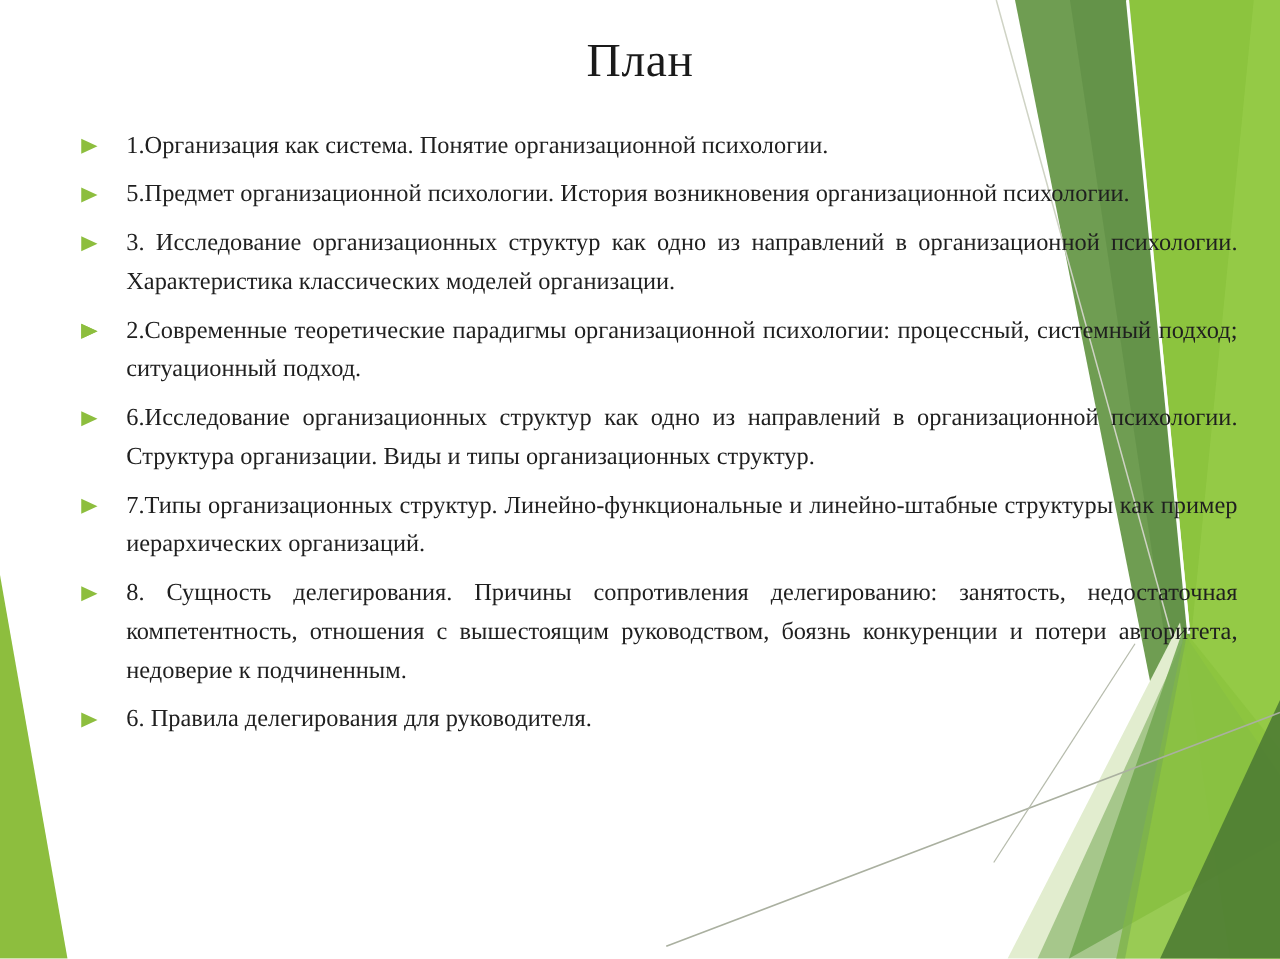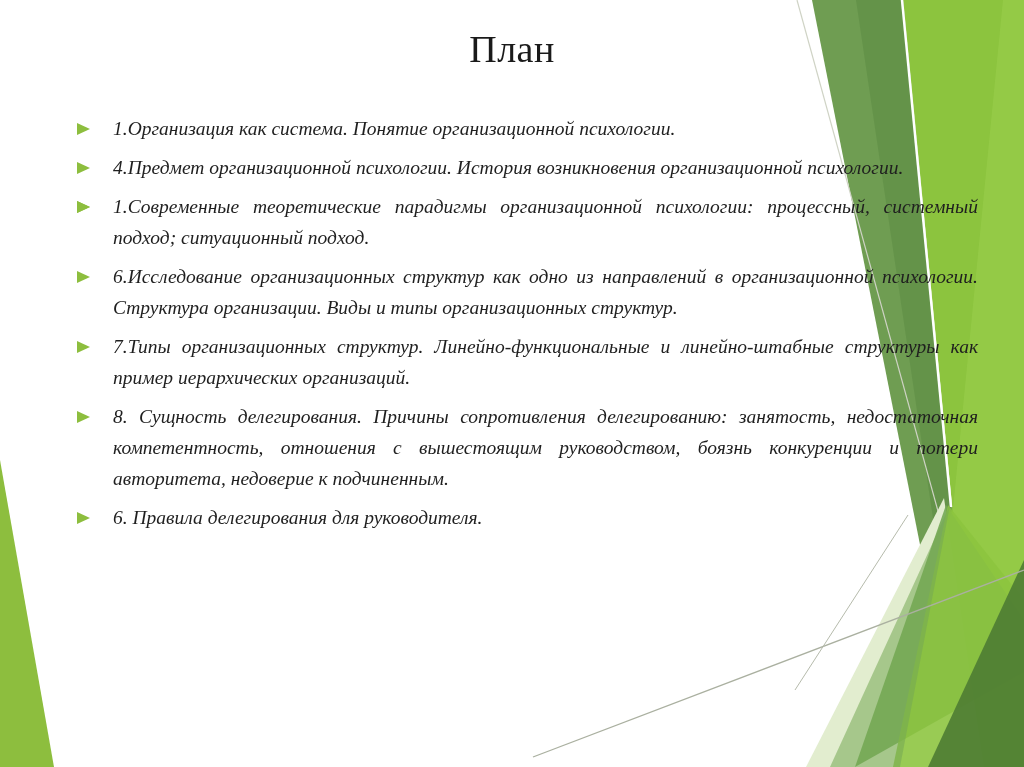--- a/index.html
+++ b/index.html
@@ -15,21 +15,21 @@
   .title{
     position:absolute;top:30px;left:0;right:0;
     z-index:2;margin:0;
     text-align:center;
     font-size:38px;font-weight:400;line-height:1.05;
     color:var(--title, #1a1a1a);
     letter-spacing:.5px;
   }
   .bullets{
     position:absolute;top:101px;left:64px;right:34px;
-    z-index:2;margin:12px;padding:0;list-style:none;font-style:italic;
+    z-index:2;margin:0;padding:0;list-style:none;
   }
   .bullet-item{
     position:relative;
     padding-left:37px;
     margin:0 0 8px 0;
     font-size:19.5px;
     line-height:31px;
     text-align:justify;
   }
   .tri{
@@ -74,31 +74,35 @@
 
   <ul class="bullets">
 
       <li class="bullet-item">
         <span class="tri"></span>
         <span>1.Организация как система. Понятие организационной психологии.</span>
       </li>
 
       <li class="bullet-item">
         <span class="tri"></span>
-        <span>4.Предмет организационной психологии. История возникновения организационной психологии.</span>
+        <span>5.Предмет организационной психологии. История возникновения организационной психологии.</span>
       </li>
 
+      <li class="bullet-item">
+        <span class="tri"></span>
+        <span>3. Исследование организационных структур как одно из направлений в организационной психологии. Характеристика классических моделей организации.</span>
+      </li>
 
       <li class="bullet-item">
         <span class="tri"></span>
       </li>
 
       <li class="bullet-item">
         <span class="tri"></span>
-        <span>1.Современные теоретические парадигмы организационной психологии: процессный, системный подход; ситуационный подход.</span>
+        <span>2.Современные теоретические парадигмы организационной психологии: процессный, системный подход; ситуационный подход.</span>
       </li>
 
       <li class="bullet-item">
         <span class="tri"></span>
         <span>6.Исследование организационных структур как одно из направлений в организационной психологии. Структура организации. Виды и типы организационных структур.</span>
       </li>
 
       <li class="bullet-item">
         <span class="tri"></span>
         <span>7.Типы организационных структур. Линейно-функциональные и линейно-штабные структуры как пример иерархических организаций.</span>

